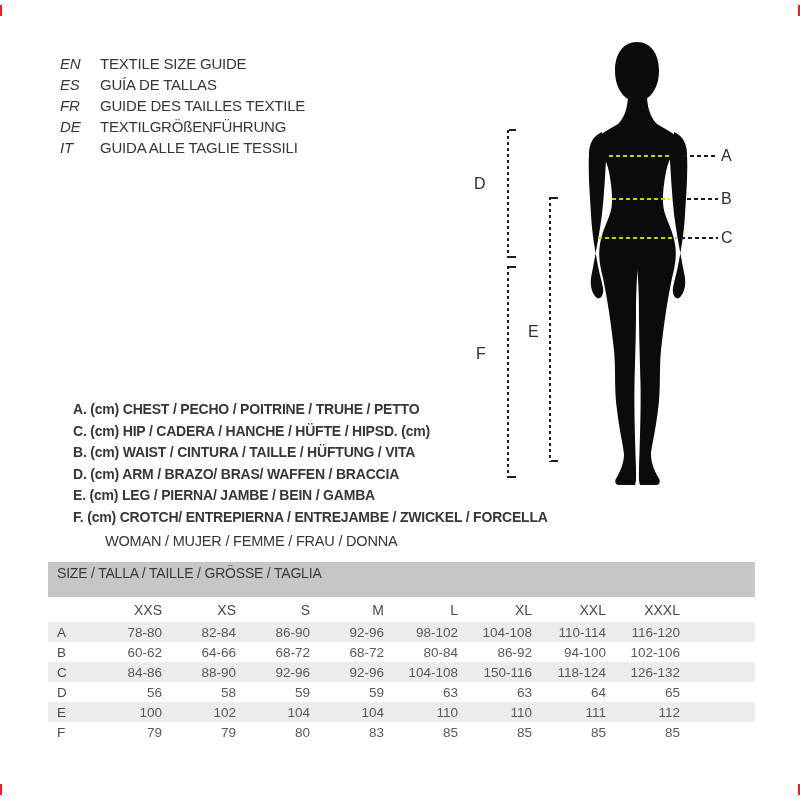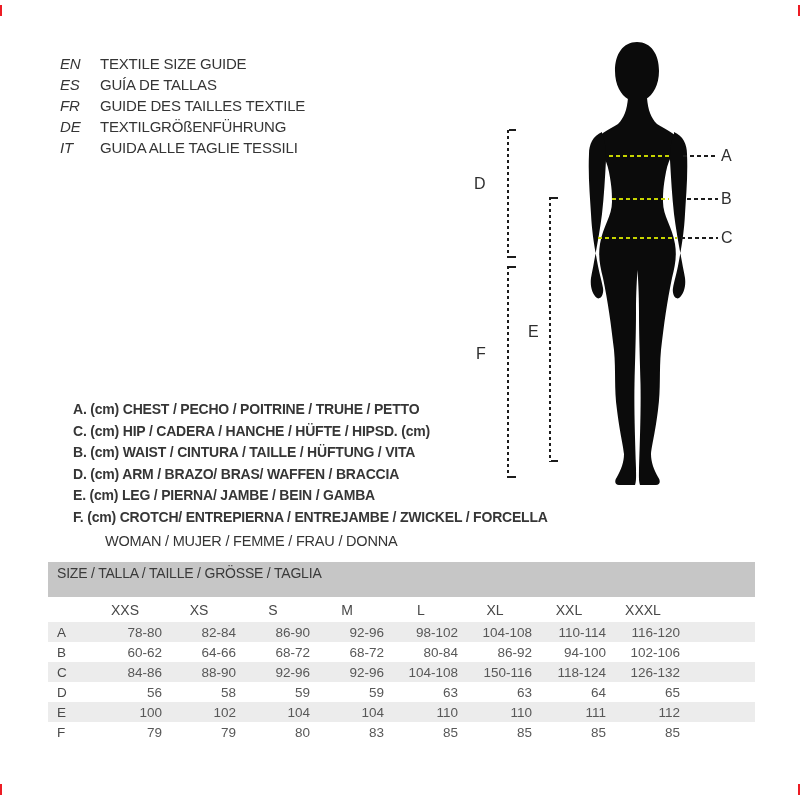--- a/index.html
+++ b/index.html
@@ -33,21 +33,21 @@
 
   
   .gender-line{left:57px;top:533px;font-size:14.5px;letter-spacing:-0.2px;color:#343434;white-space:nowrap;margin-left:48px;}
 
   
   .size-table{left:48px;top:562px;width:707px;}
   .size-table-bar{height:35px;line-height:23px;background:#c6c6c6;color:#3a3a3a;
     font-size:14px;letter-spacing:-0.2px;padding-left:9px;box-sizing:border-box;}
   .cols-row,.data-row{display:grid;grid-template-columns:40px repeat(8,74px) 1fr;align-items:center;}
   .cols-row{height:25px;font-size:14px;color:#484848;}
-  .cols-row .cell{text-align:center;}
+  .cols-row .cell{text-align:right;}
   .data-row{height:20px;font-size:13.5px;color:#585858;}
   .data-row.striped{background:#ececec;}
   .data-row .row-label{padding-left:9px;color:#4a4a4a;}
   .data-row .cell{text-align:right;}
 </style>
 </head>
 <body style="--accent: #c6d400;">
 
 <div class="corner-mark" style="left:0;top:5px;"></div>
 <div class="corner-mark" style="right:0;top:5px;"></div>

